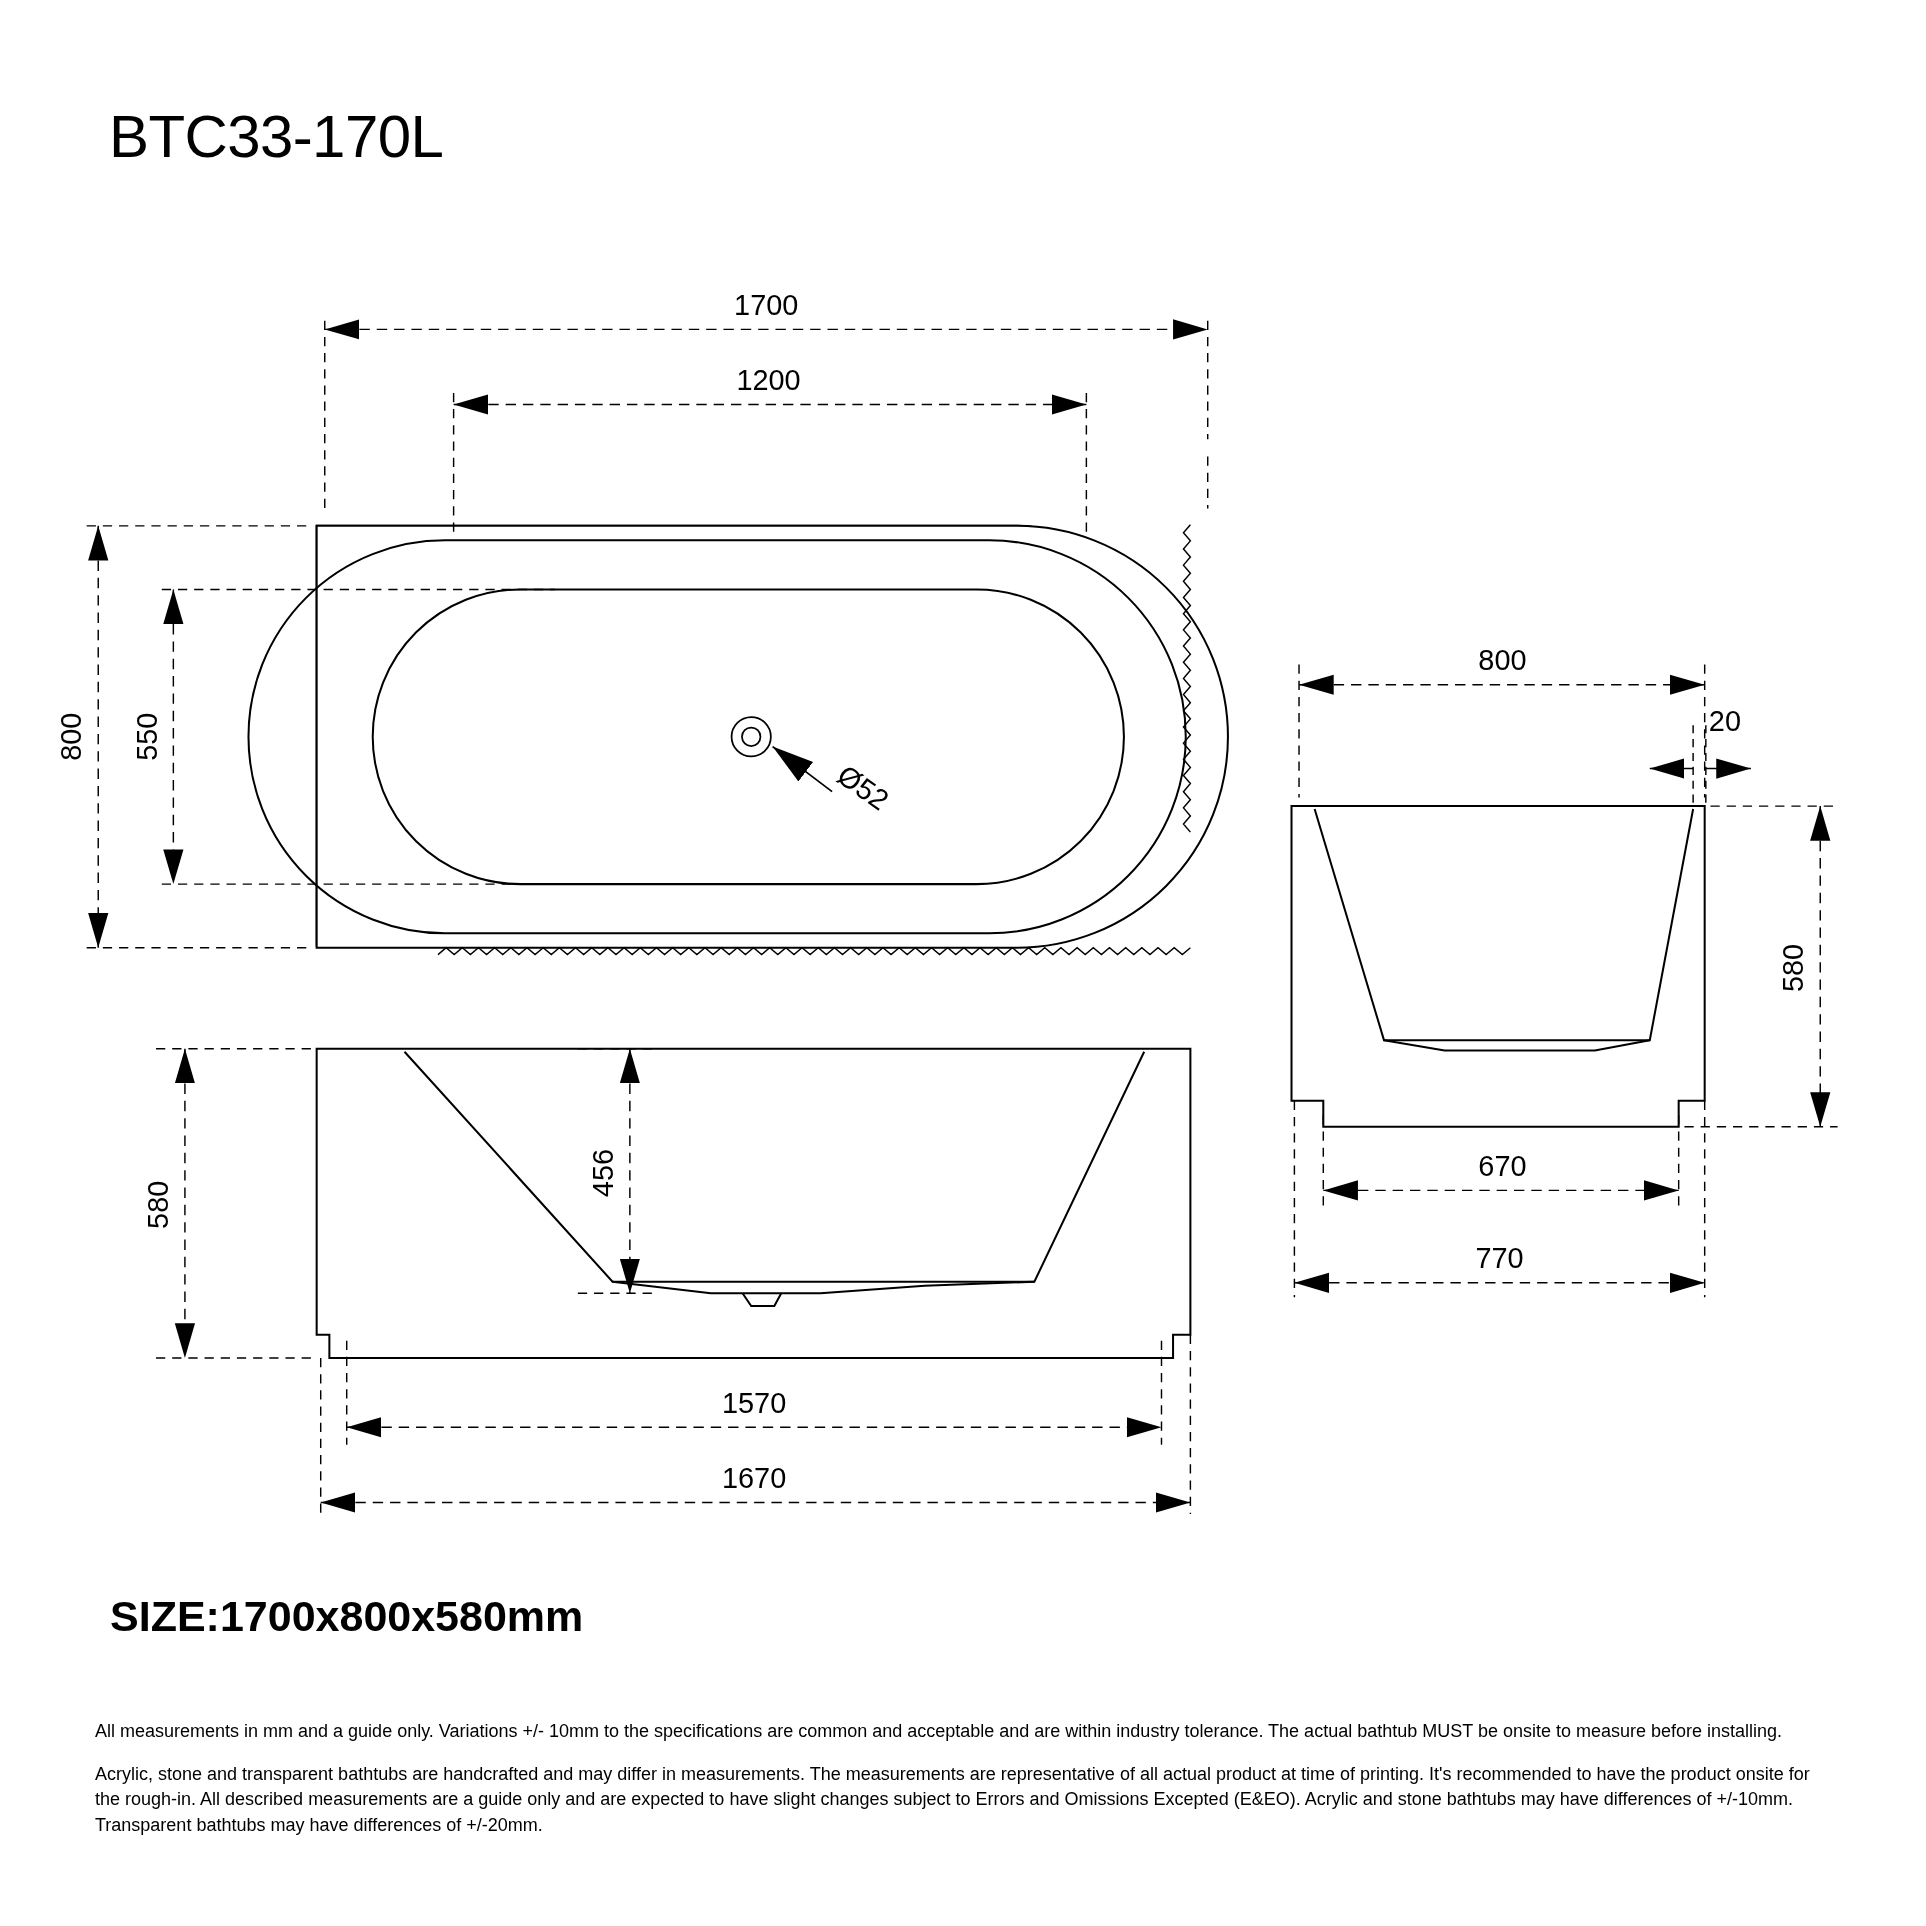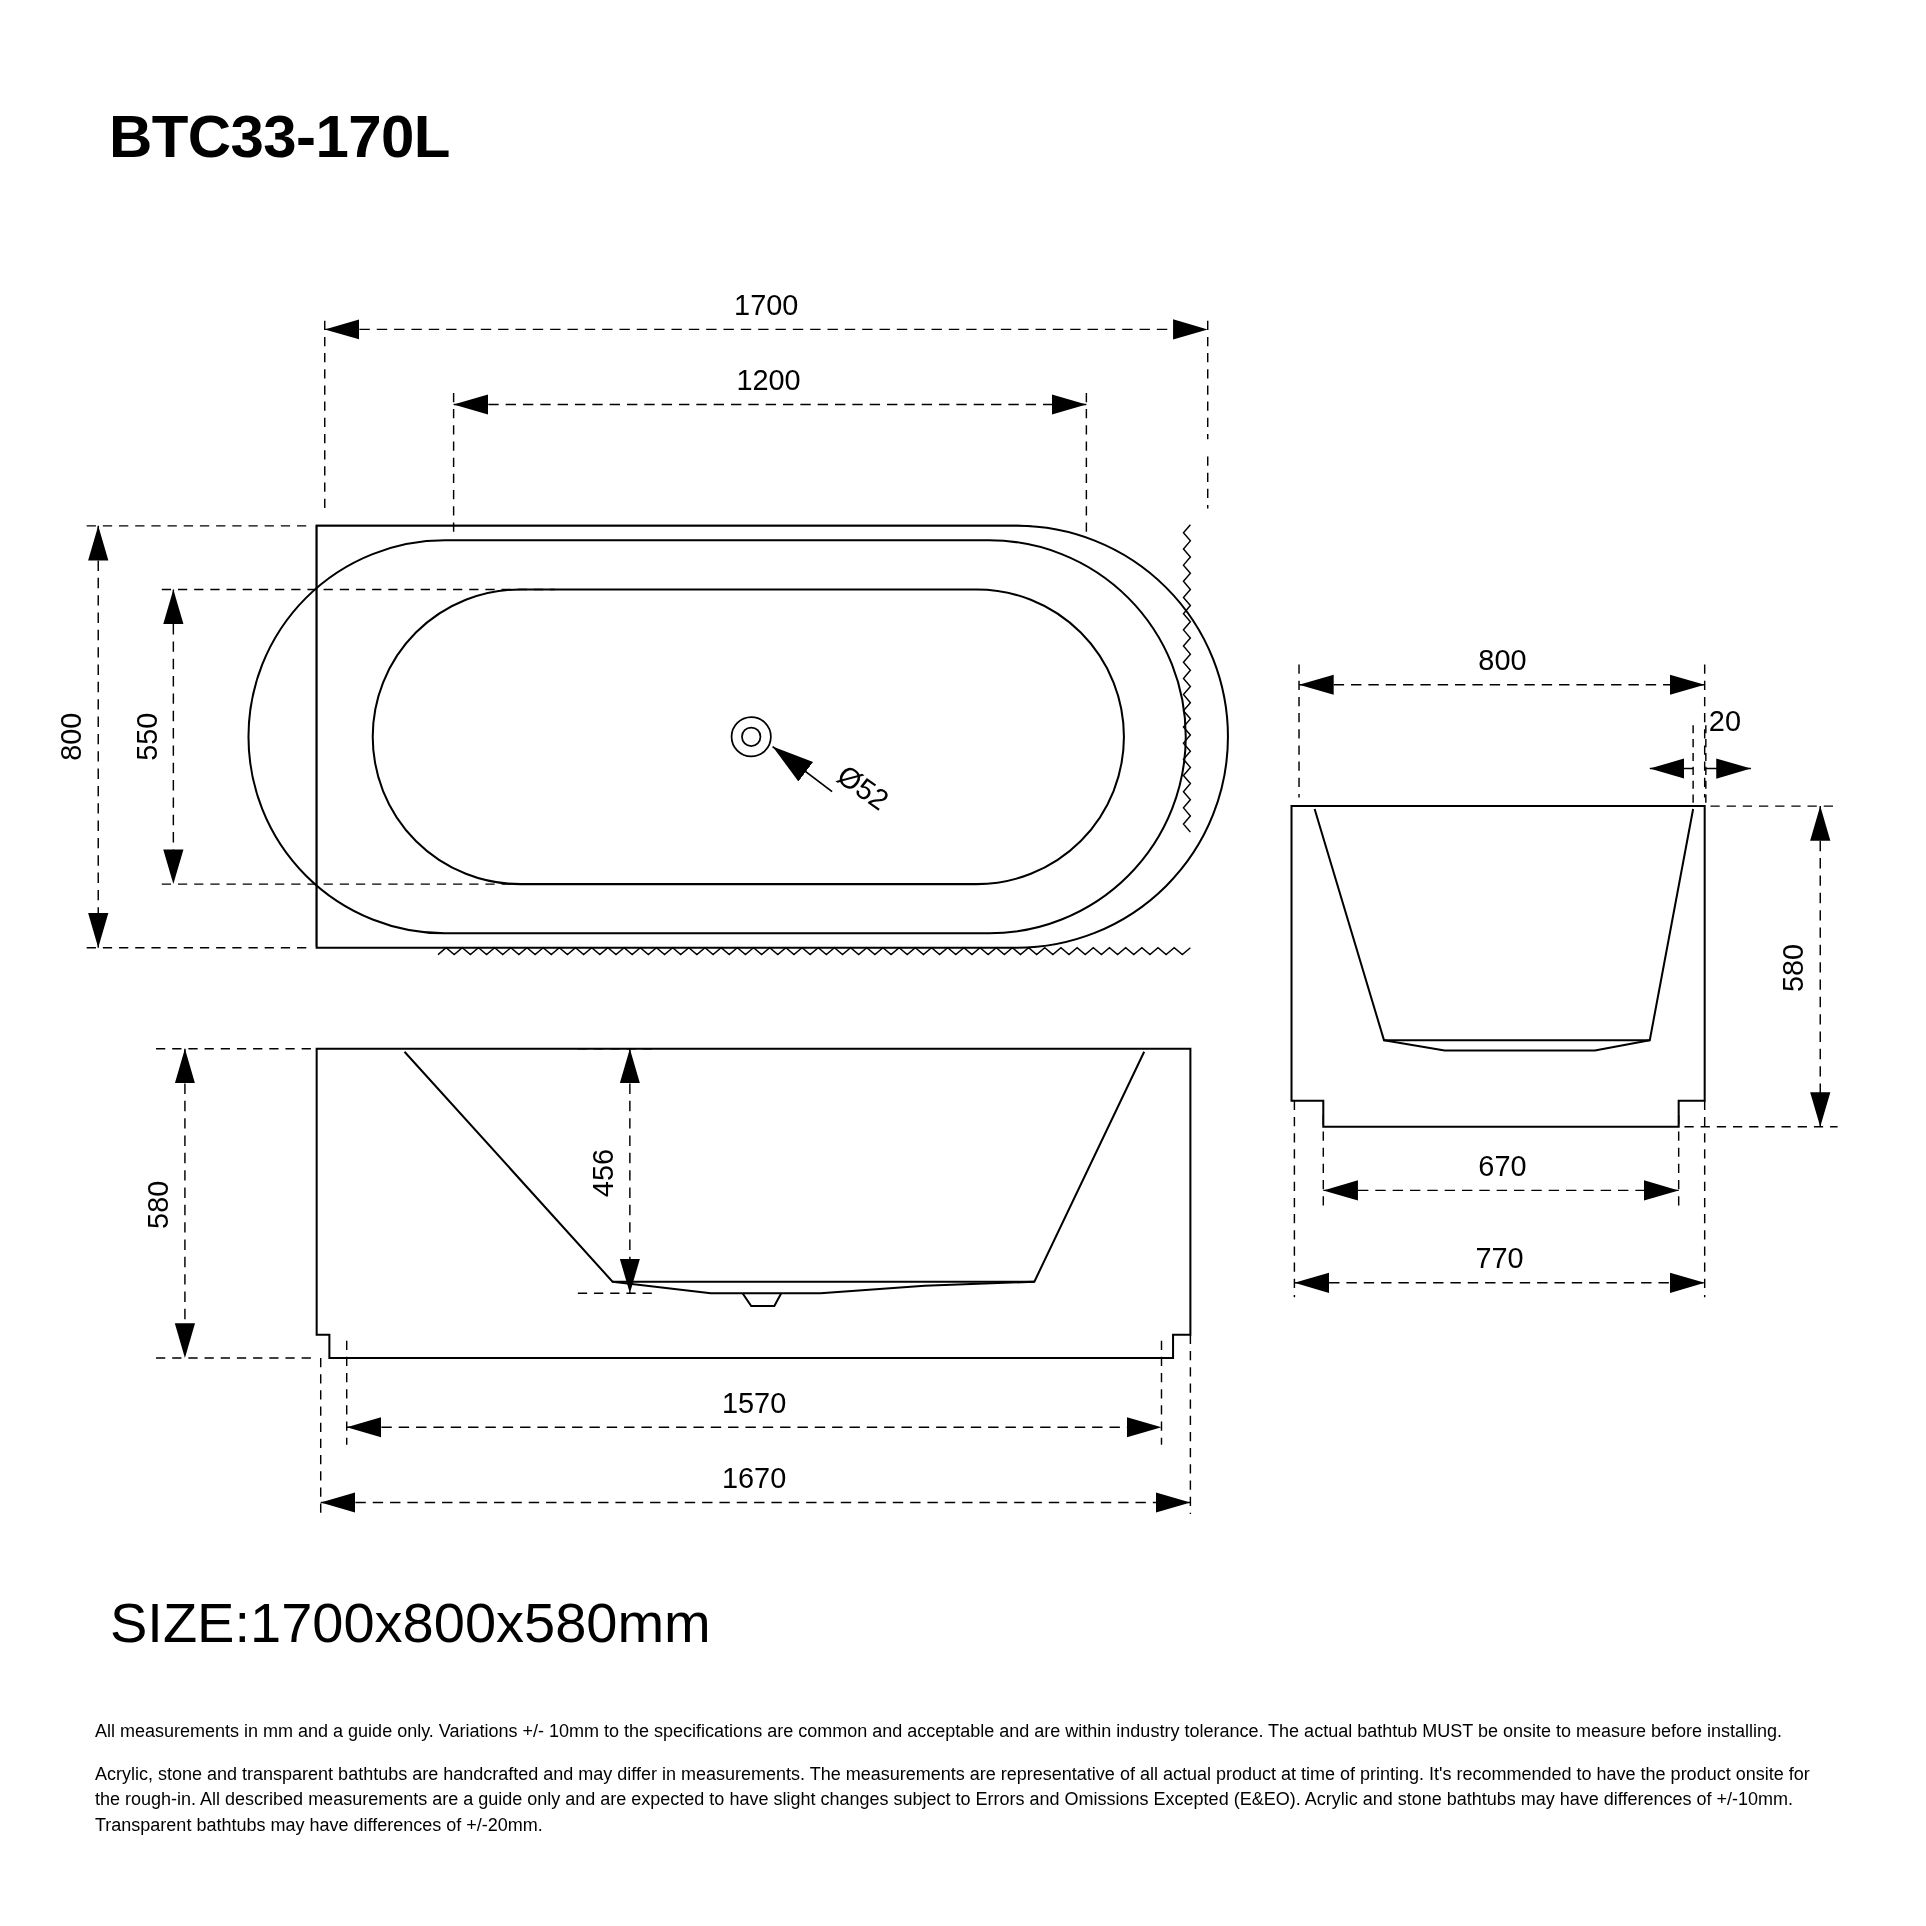--- a/index.html
+++ b/index.html
@@ -20,31 +20,32 @@
     left: 0; top: 0;
     width: 1926px;
     height: 1926px;
   }
   
   .title {
     position: absolute;
     left: 109px;
     top: 107px;
     font-size: 60px;
-    font-weight: bold;
+    font-weight: normal;
     letter-spacing: -0.6px;
     line-height: 1;
   }
   
   .size-line {
     position: absolute;
     left: 110px;
     top: 1595px;
-    font-size: 56px;
+    font-size: 43px;
     line-height: 1;
+    font-weight: bold;
   }
   
   .notes {
     position: absolute;
     left: 95px;
     top: 1719px;
     width: 1739px;
     font-size: 18px;
     line-height: 1.42;
   }

